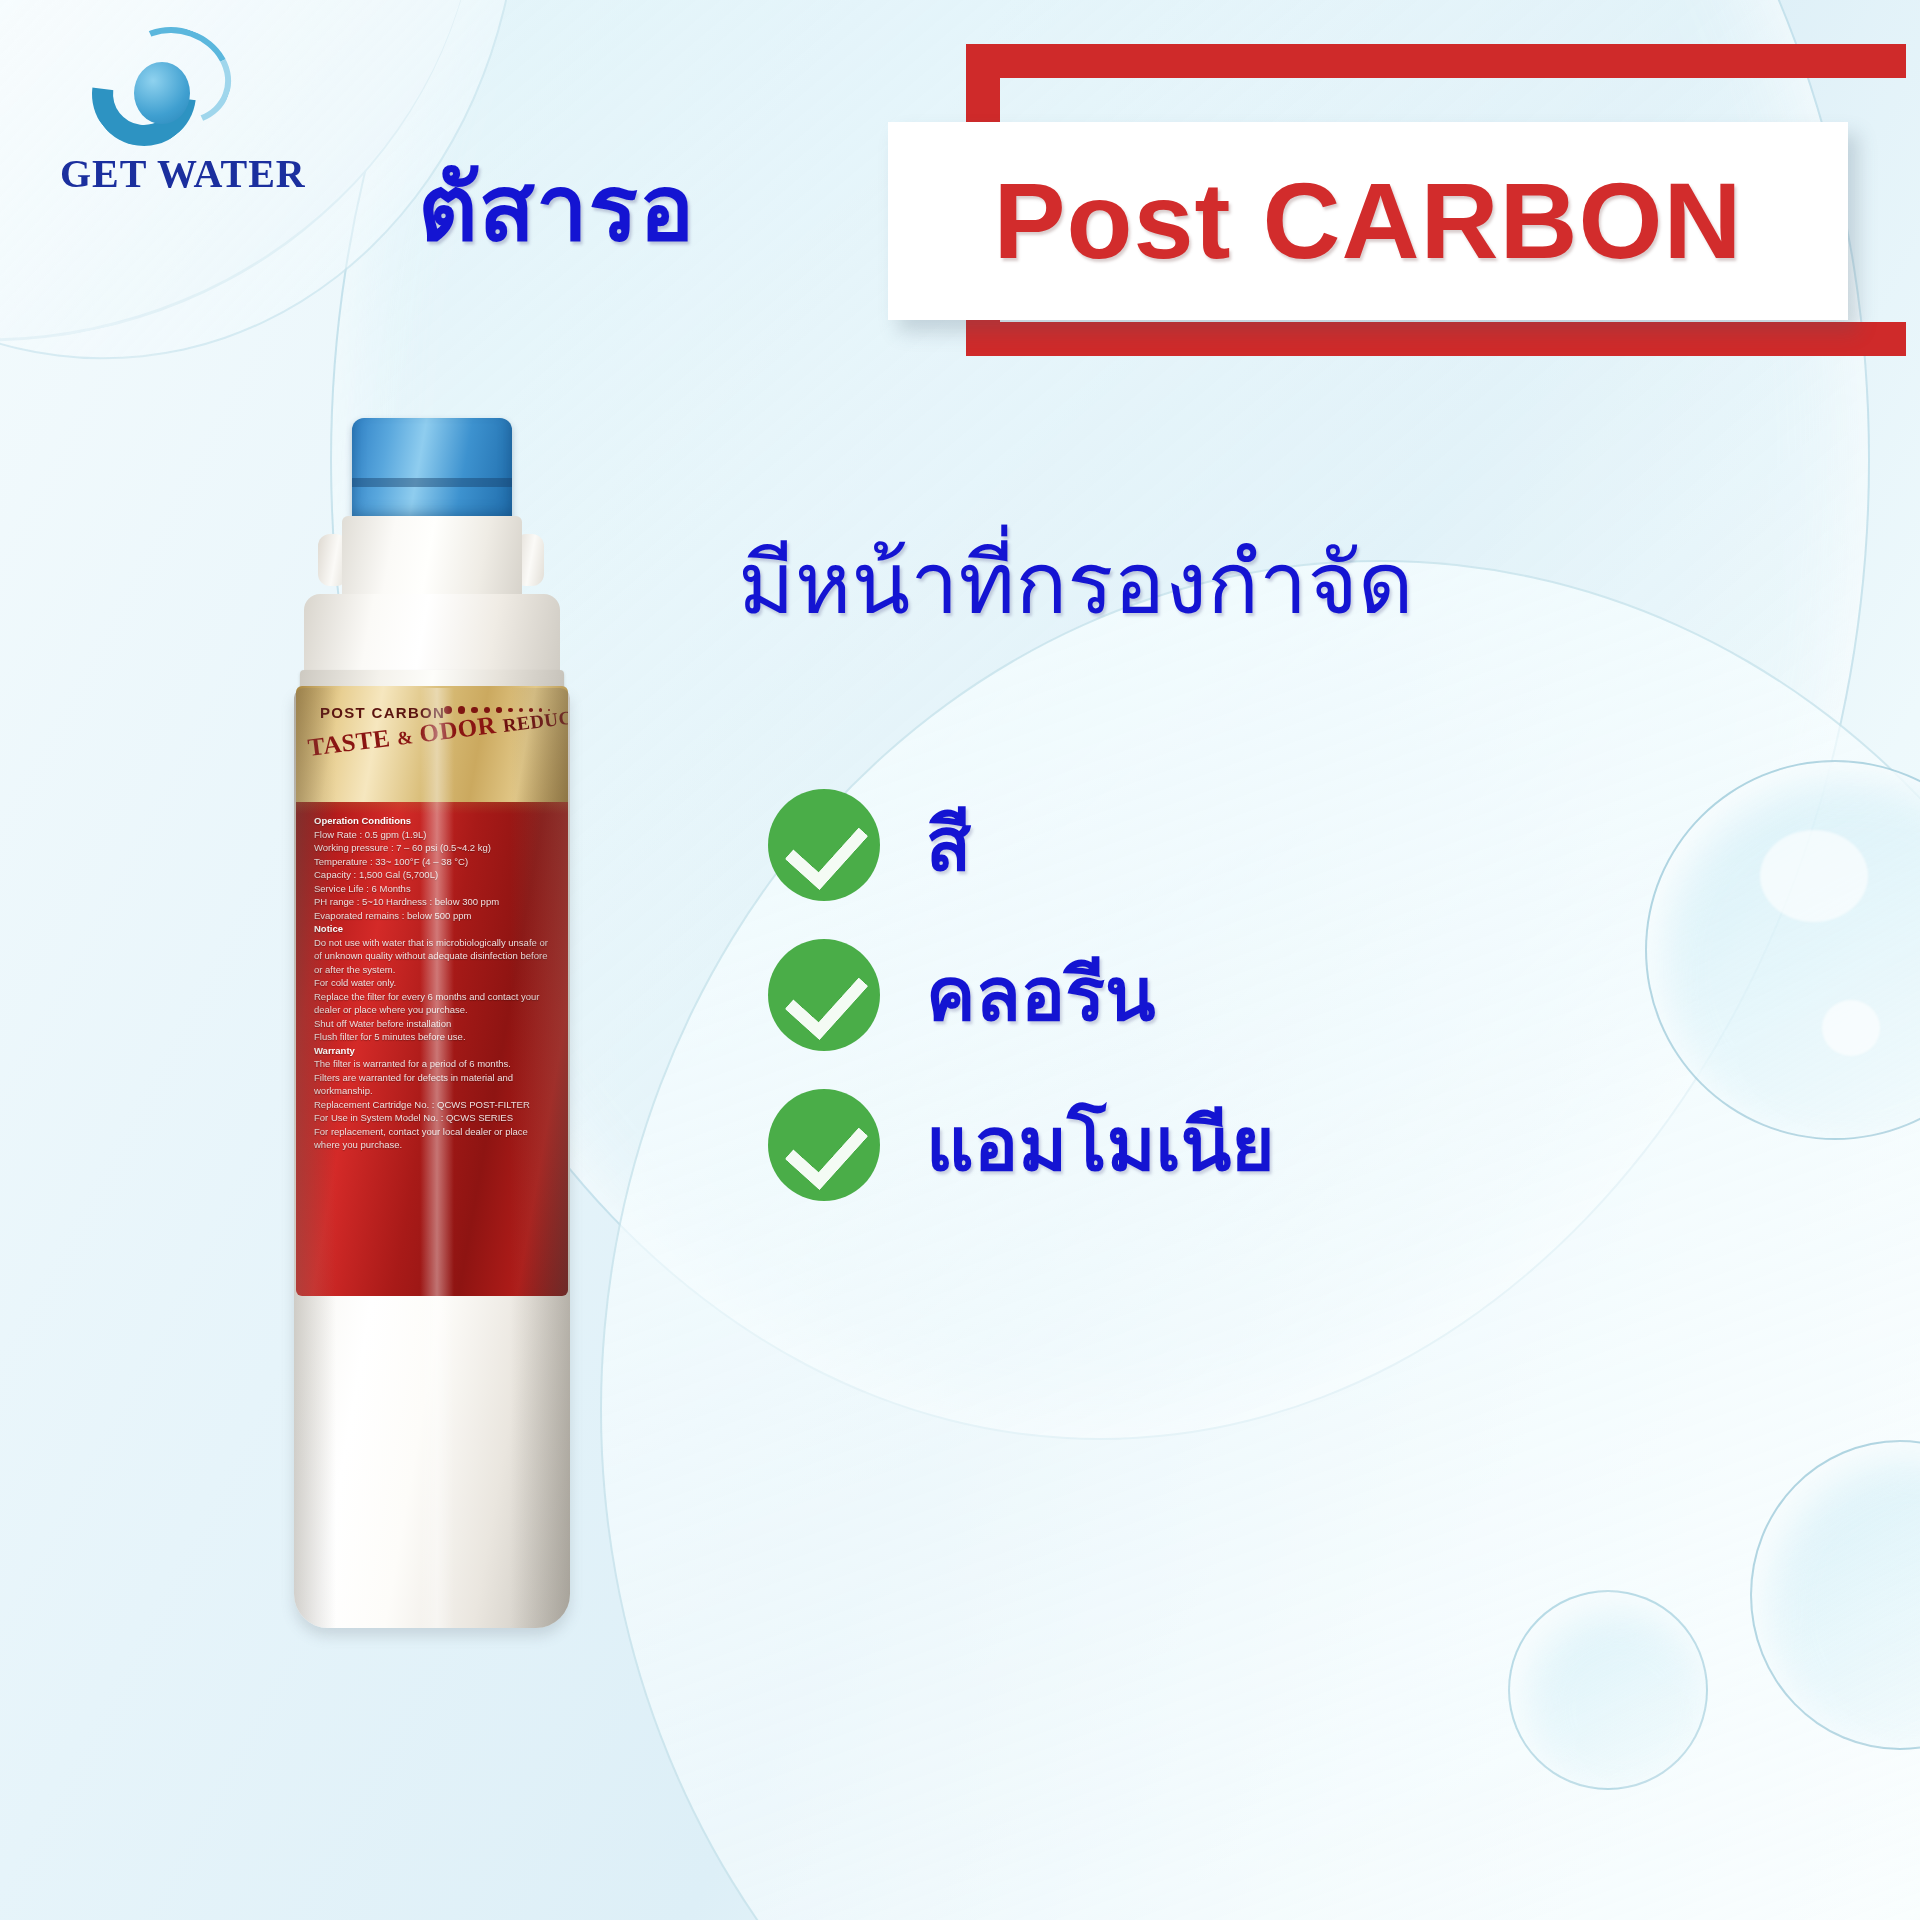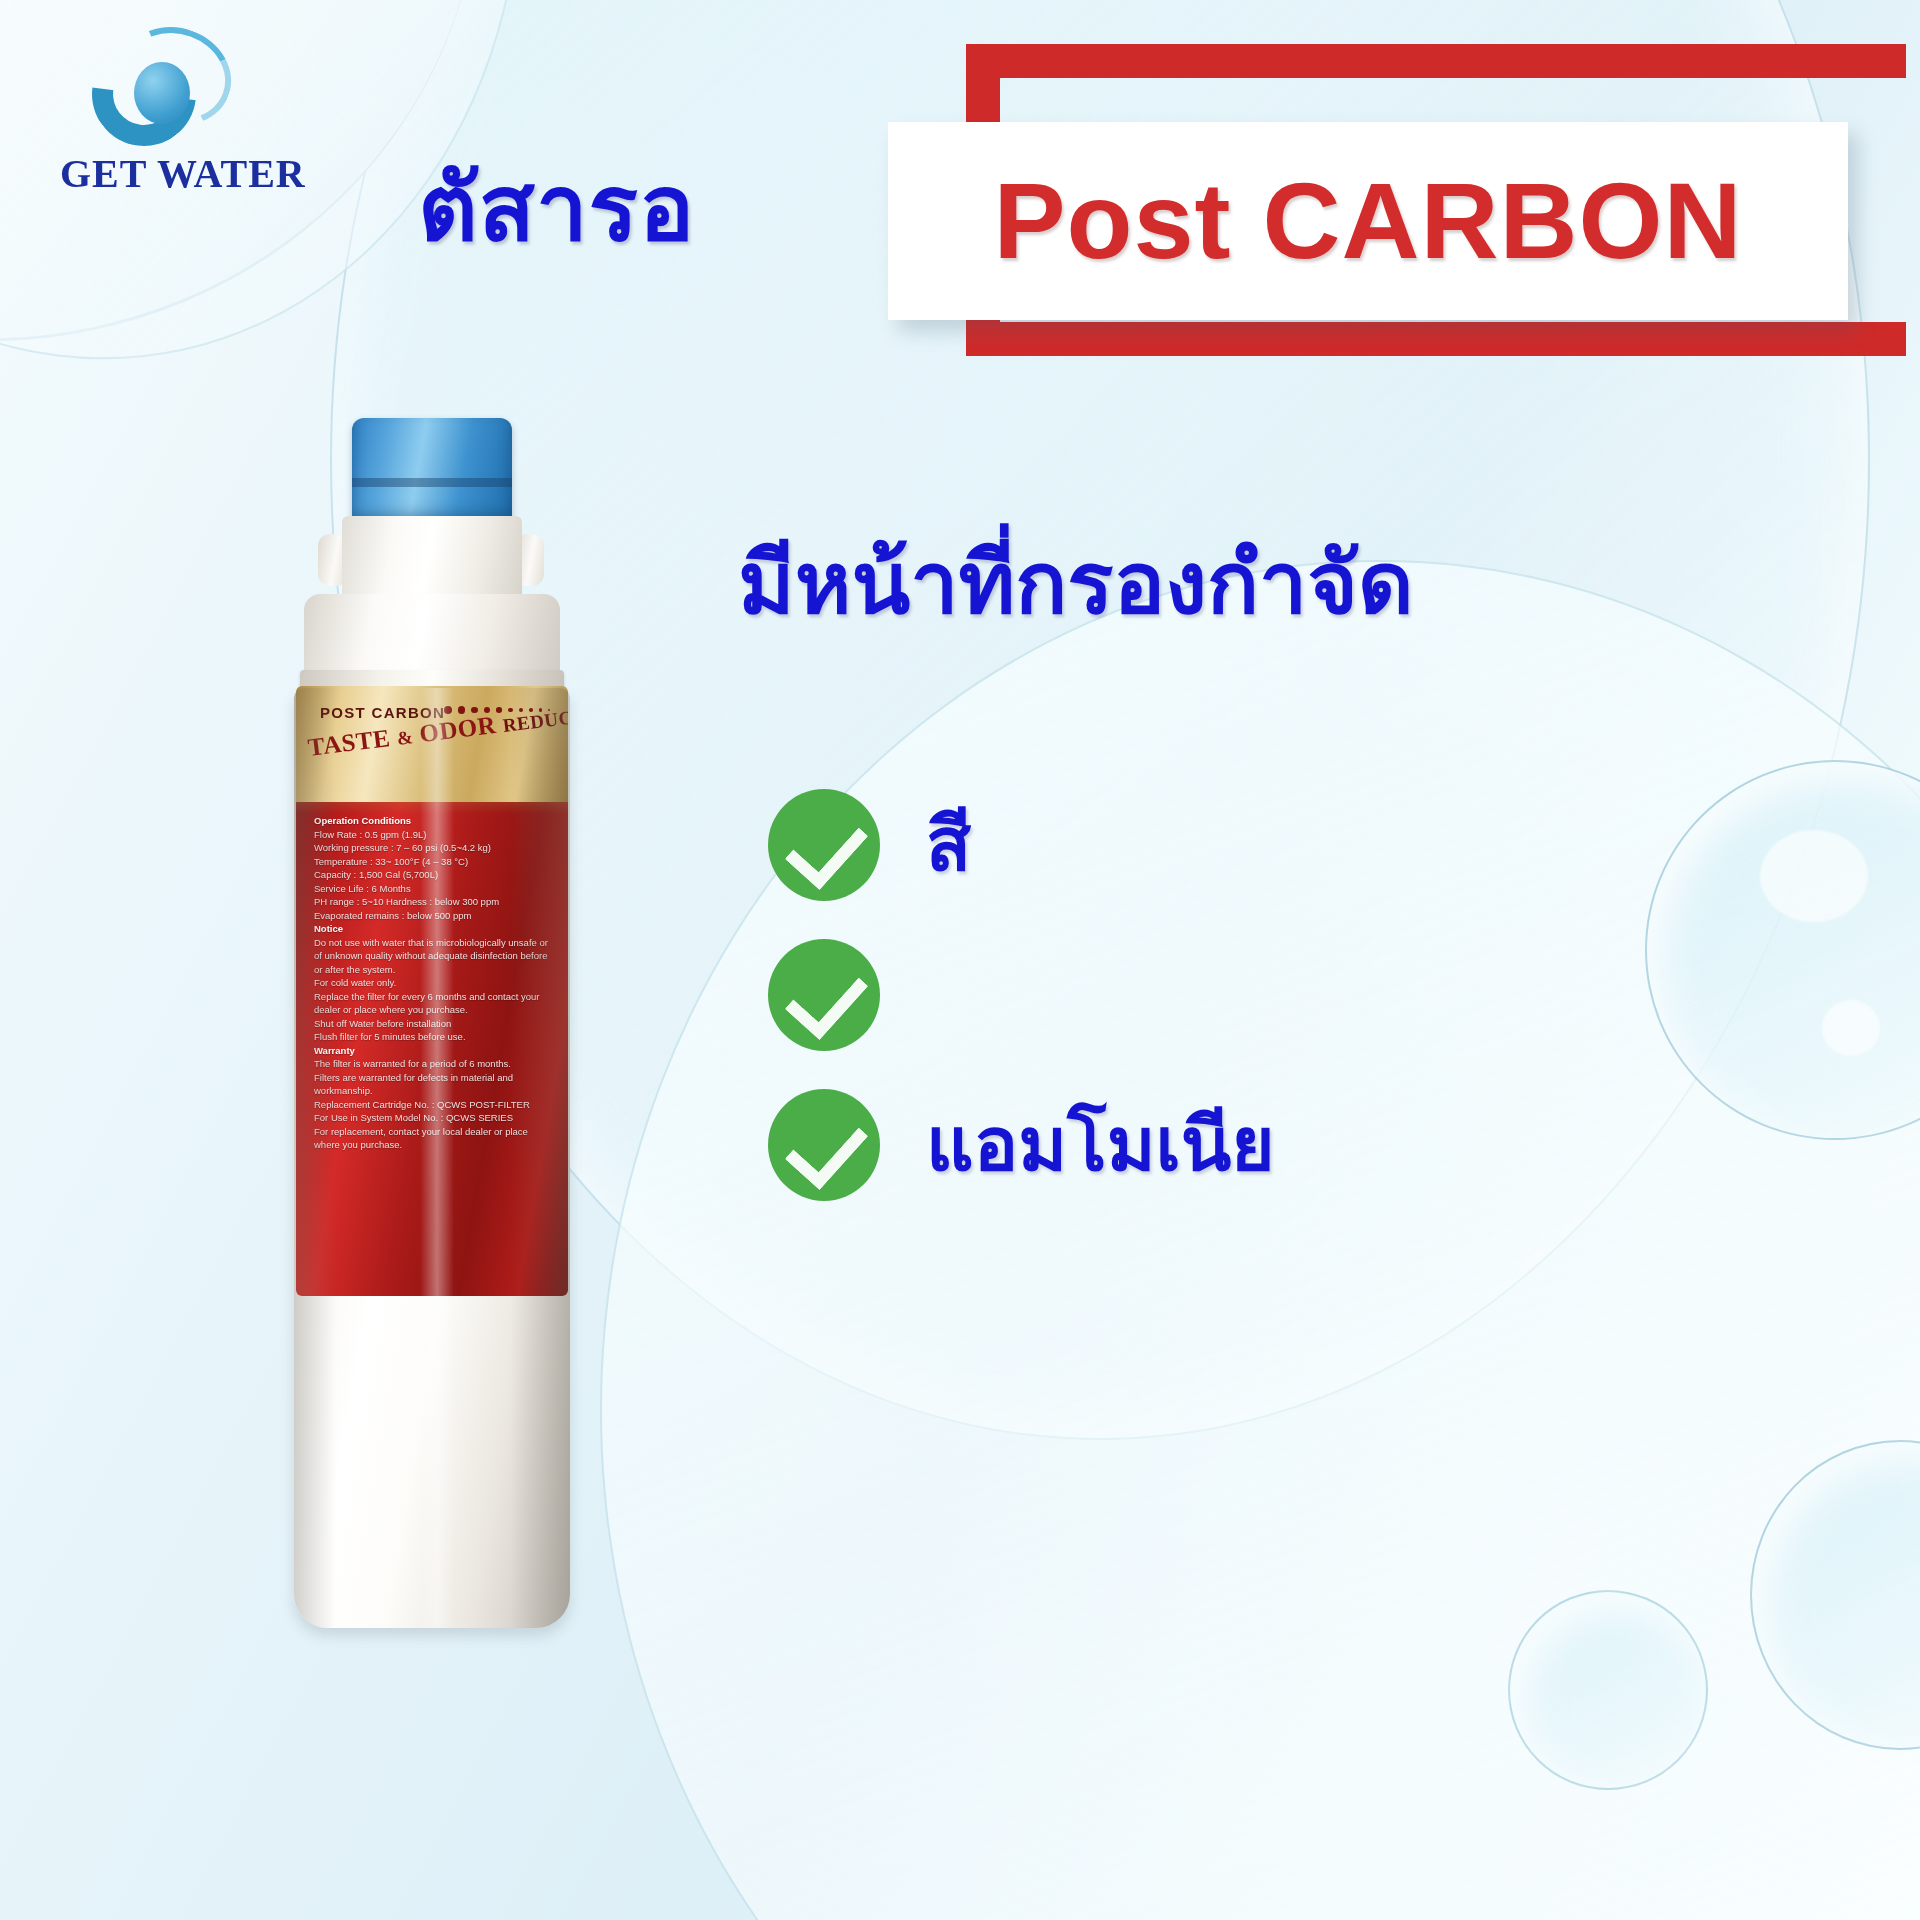--- a/index.html
+++ b/index.html
@@ -140,21 +140,21 @@
     font-size:108px; font-weight:bold; line-height:1;
     color:#d22c2c;
     letter-spacing:1px;
     text-shadow:2px 3px 3px rgba(120,80,80,.28);
     white-space:nowrap;
   }
 
   
   .headline {
     position:absolute; left:738px; top:540px;
-    font-size:86px; font-weight:bold; line-height:1;
+    font-size:86px; font-weight:normal; line-height:1;
     color:#1414d2;
     text-shadow:2px 3px 3px rgba(90,90,140,.28);
     white-space:nowrap;
   }
 
   
   #benefits { position:absolute; left:768px; top:770px; width:1120px; }
   .benefit {
     display:flex; align-items:center;
     height:150px;
@@ -347,20 +347,21 @@
 
   <div class="headline">มีหน้าที่กรองกำจัด</div>
 
   <div id="benefits">
     <div class="benefit">
       <span class="check-circle"></span>
       <span class="benefit-label">สี</span>
     </div>
     <div class="benefit">
       <span class="check-circle"></span>
+      <span class="benefit-label">คลอรีน</span>
     </div>
     <div class="benefit">
       <span class="check-circle"></span>
       <span class="benefit-label">แอมโมเนีย</span>
     </div>
   </div>
 
   <div id="cartridge">
     <div class="body-tube"></div>
     <div class="cap"></div>

